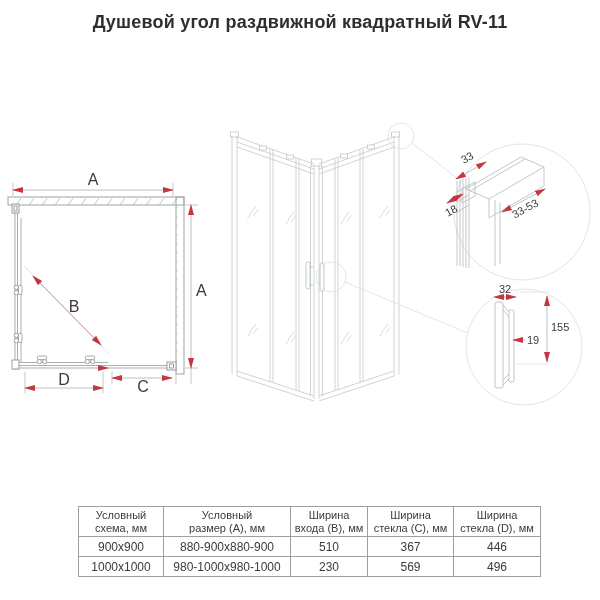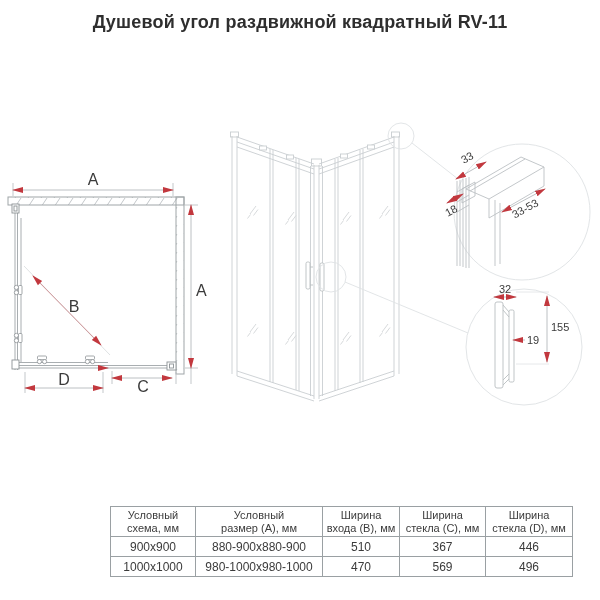--- a/index.html
+++ b/index.html
@@ -10,21 +10,21 @@
   .title{
     position:absolute;top:10px;left:0;width:600px;text-align:center;
     font-size:18px;line-height:24px;color:#2e2e2e;letter-spacing:.2px;font-weight:700;
   }
   svg{position:absolute;top:0;left:0;}
   svg text{font-family:"Liberation Sans",sans-serif;fill:#3b3b3b;}
   .dimlbl{font-size:16px;}
   .smlbl{font-size:11px;}
   .spec-table{
     position:absolute;left:78px;top:506px;width:462px;
-    border-collapse:collapse;table-layout:fixed;margin-left:32px;
+    border-collapse:collapse;table-layout:fixed;
   }
   .spec-table td,.spec-table th{
     border:1px solid #9aa0a3;text-align:center;vertical-align:middle;
     color:#3b3b3b;padding:0;background:#fff;font-weight:400;
   }
   .spec-table th{height:29px;font-size:11px;line-height:13px;}
   .spec-table td{height:19px;font-size:12px;}
   .c1{width:85px}.c2{width:127px}.c3{width:77px}.c4{width:86px}.c5{width:87px}
 </style>
 </head>
@@ -277,20 +277,20 @@
       <tr>
         <td>900x900</td>
         <td>880-900x880-900</td>
         <td>510</td>
         <td>367</td>
         <td>446</td>
       </tr>
       <tr>
         <td>1000x1000</td>
         <td>980-1000x980-1000</td>
-        <td>470</td>
+        <td>230</td>
         <td>569</td>
         <td>496</td>
       </tr>
     </tbody>
   </table>
 
 </div>
 
 </body></html>

